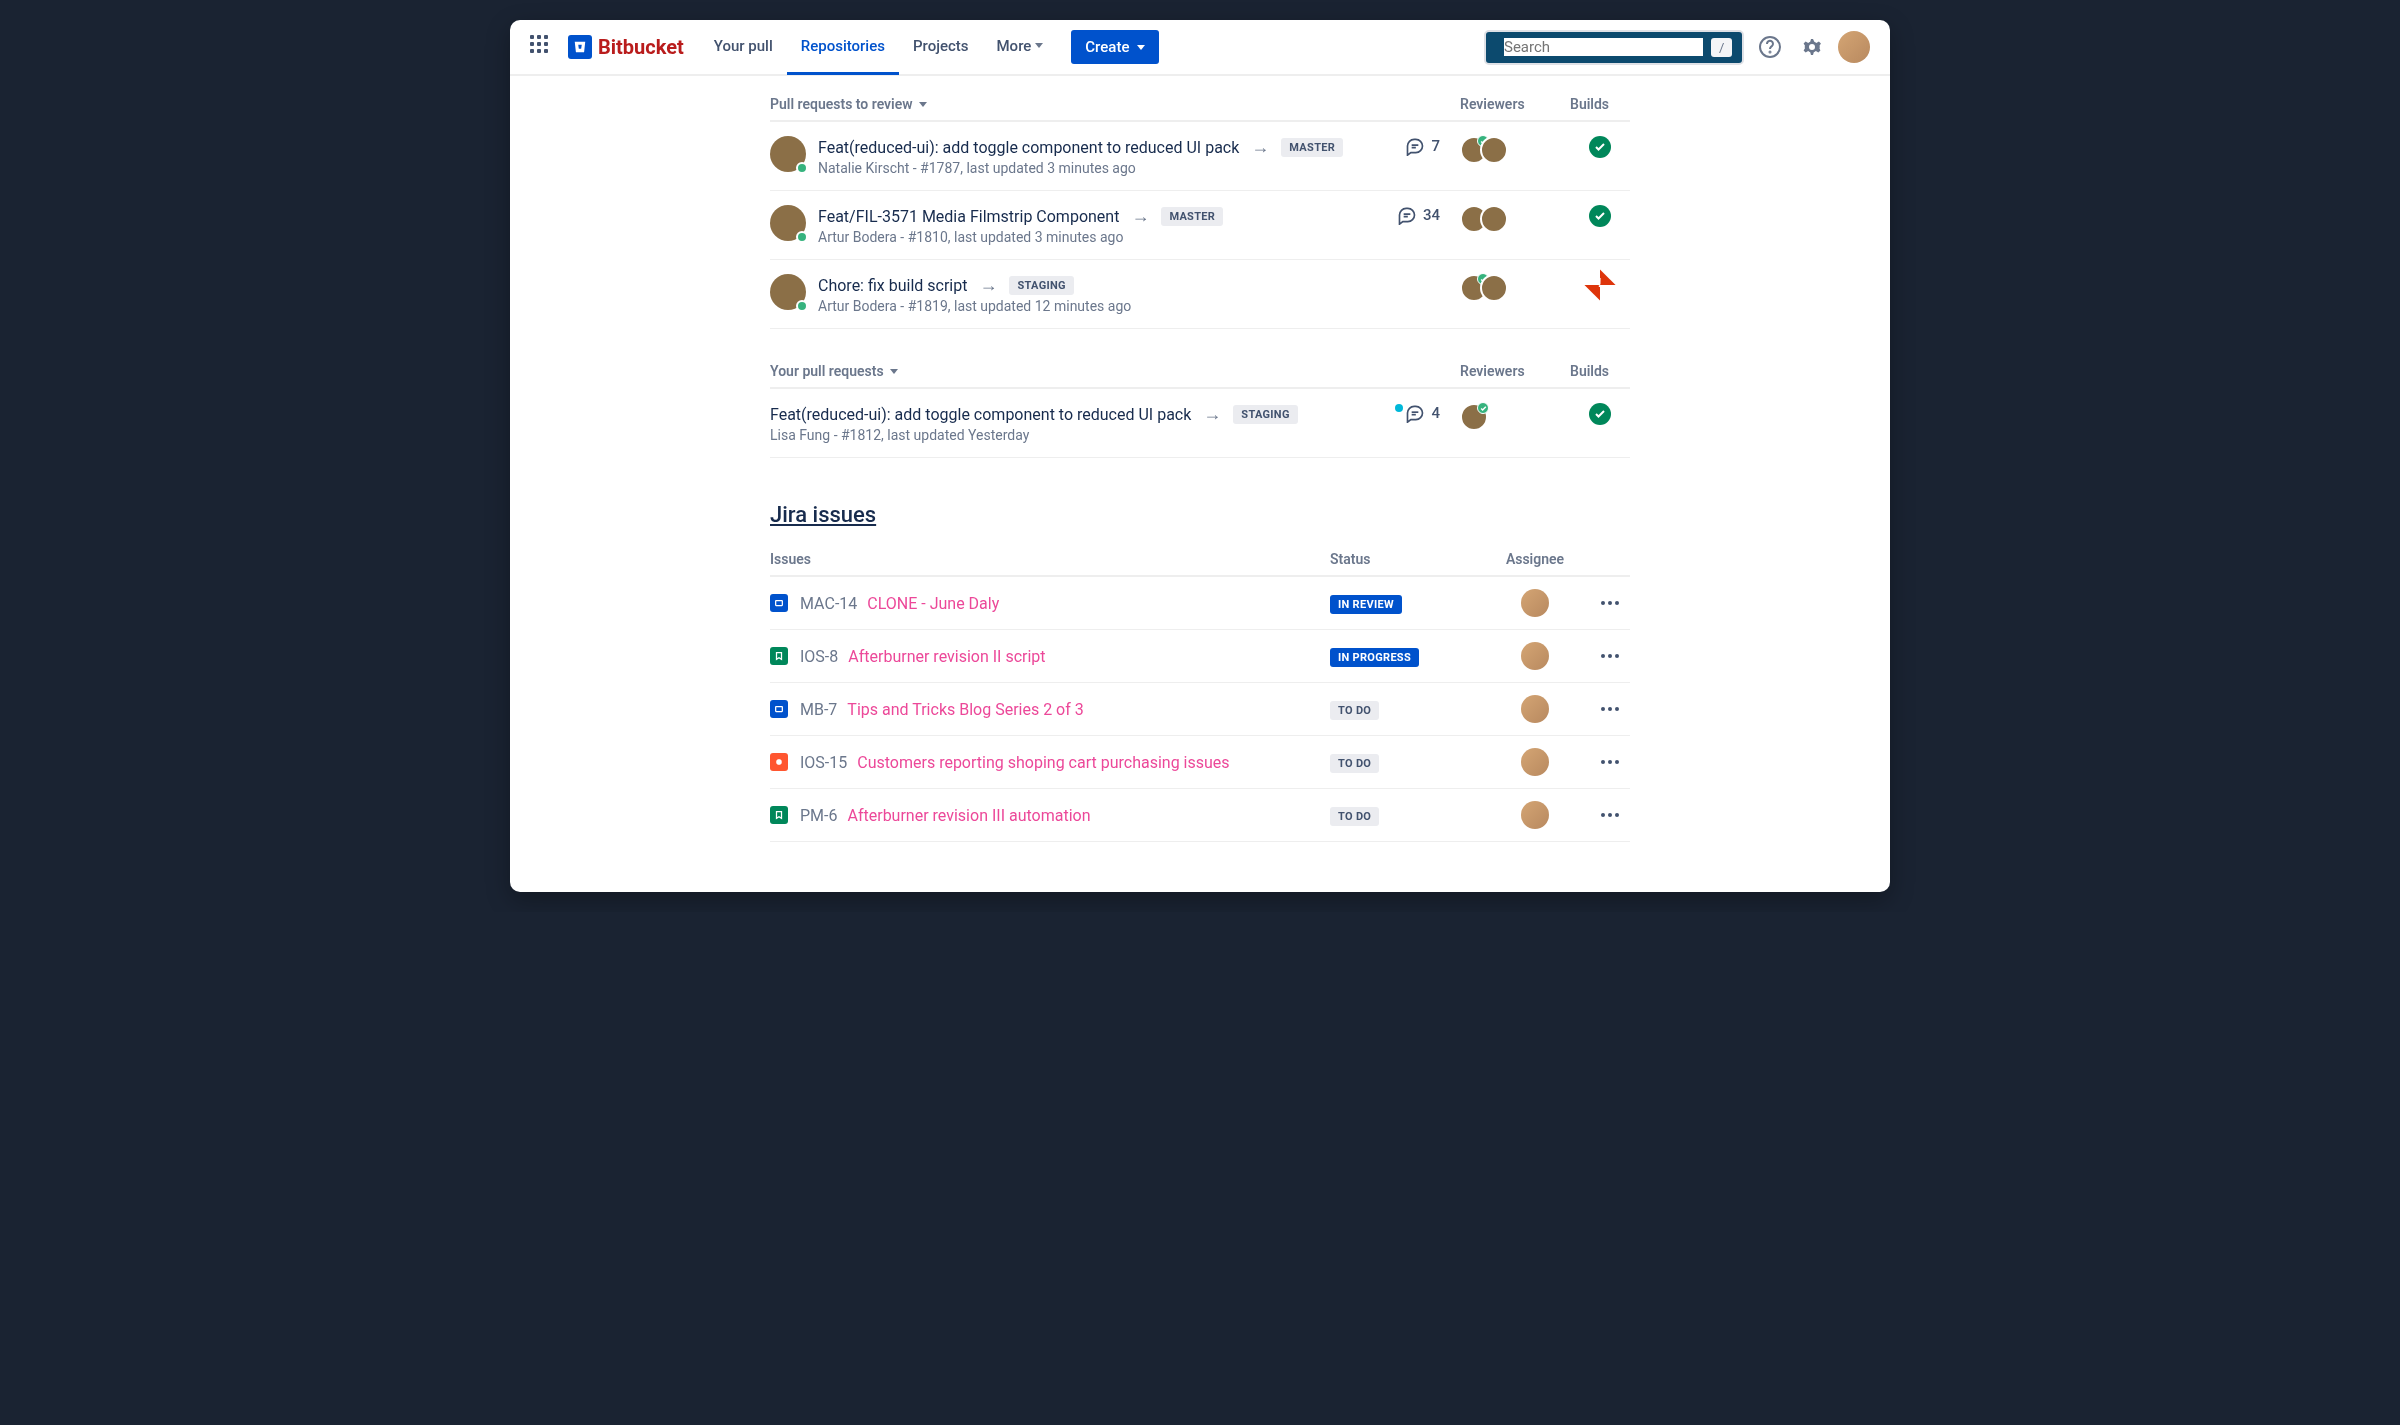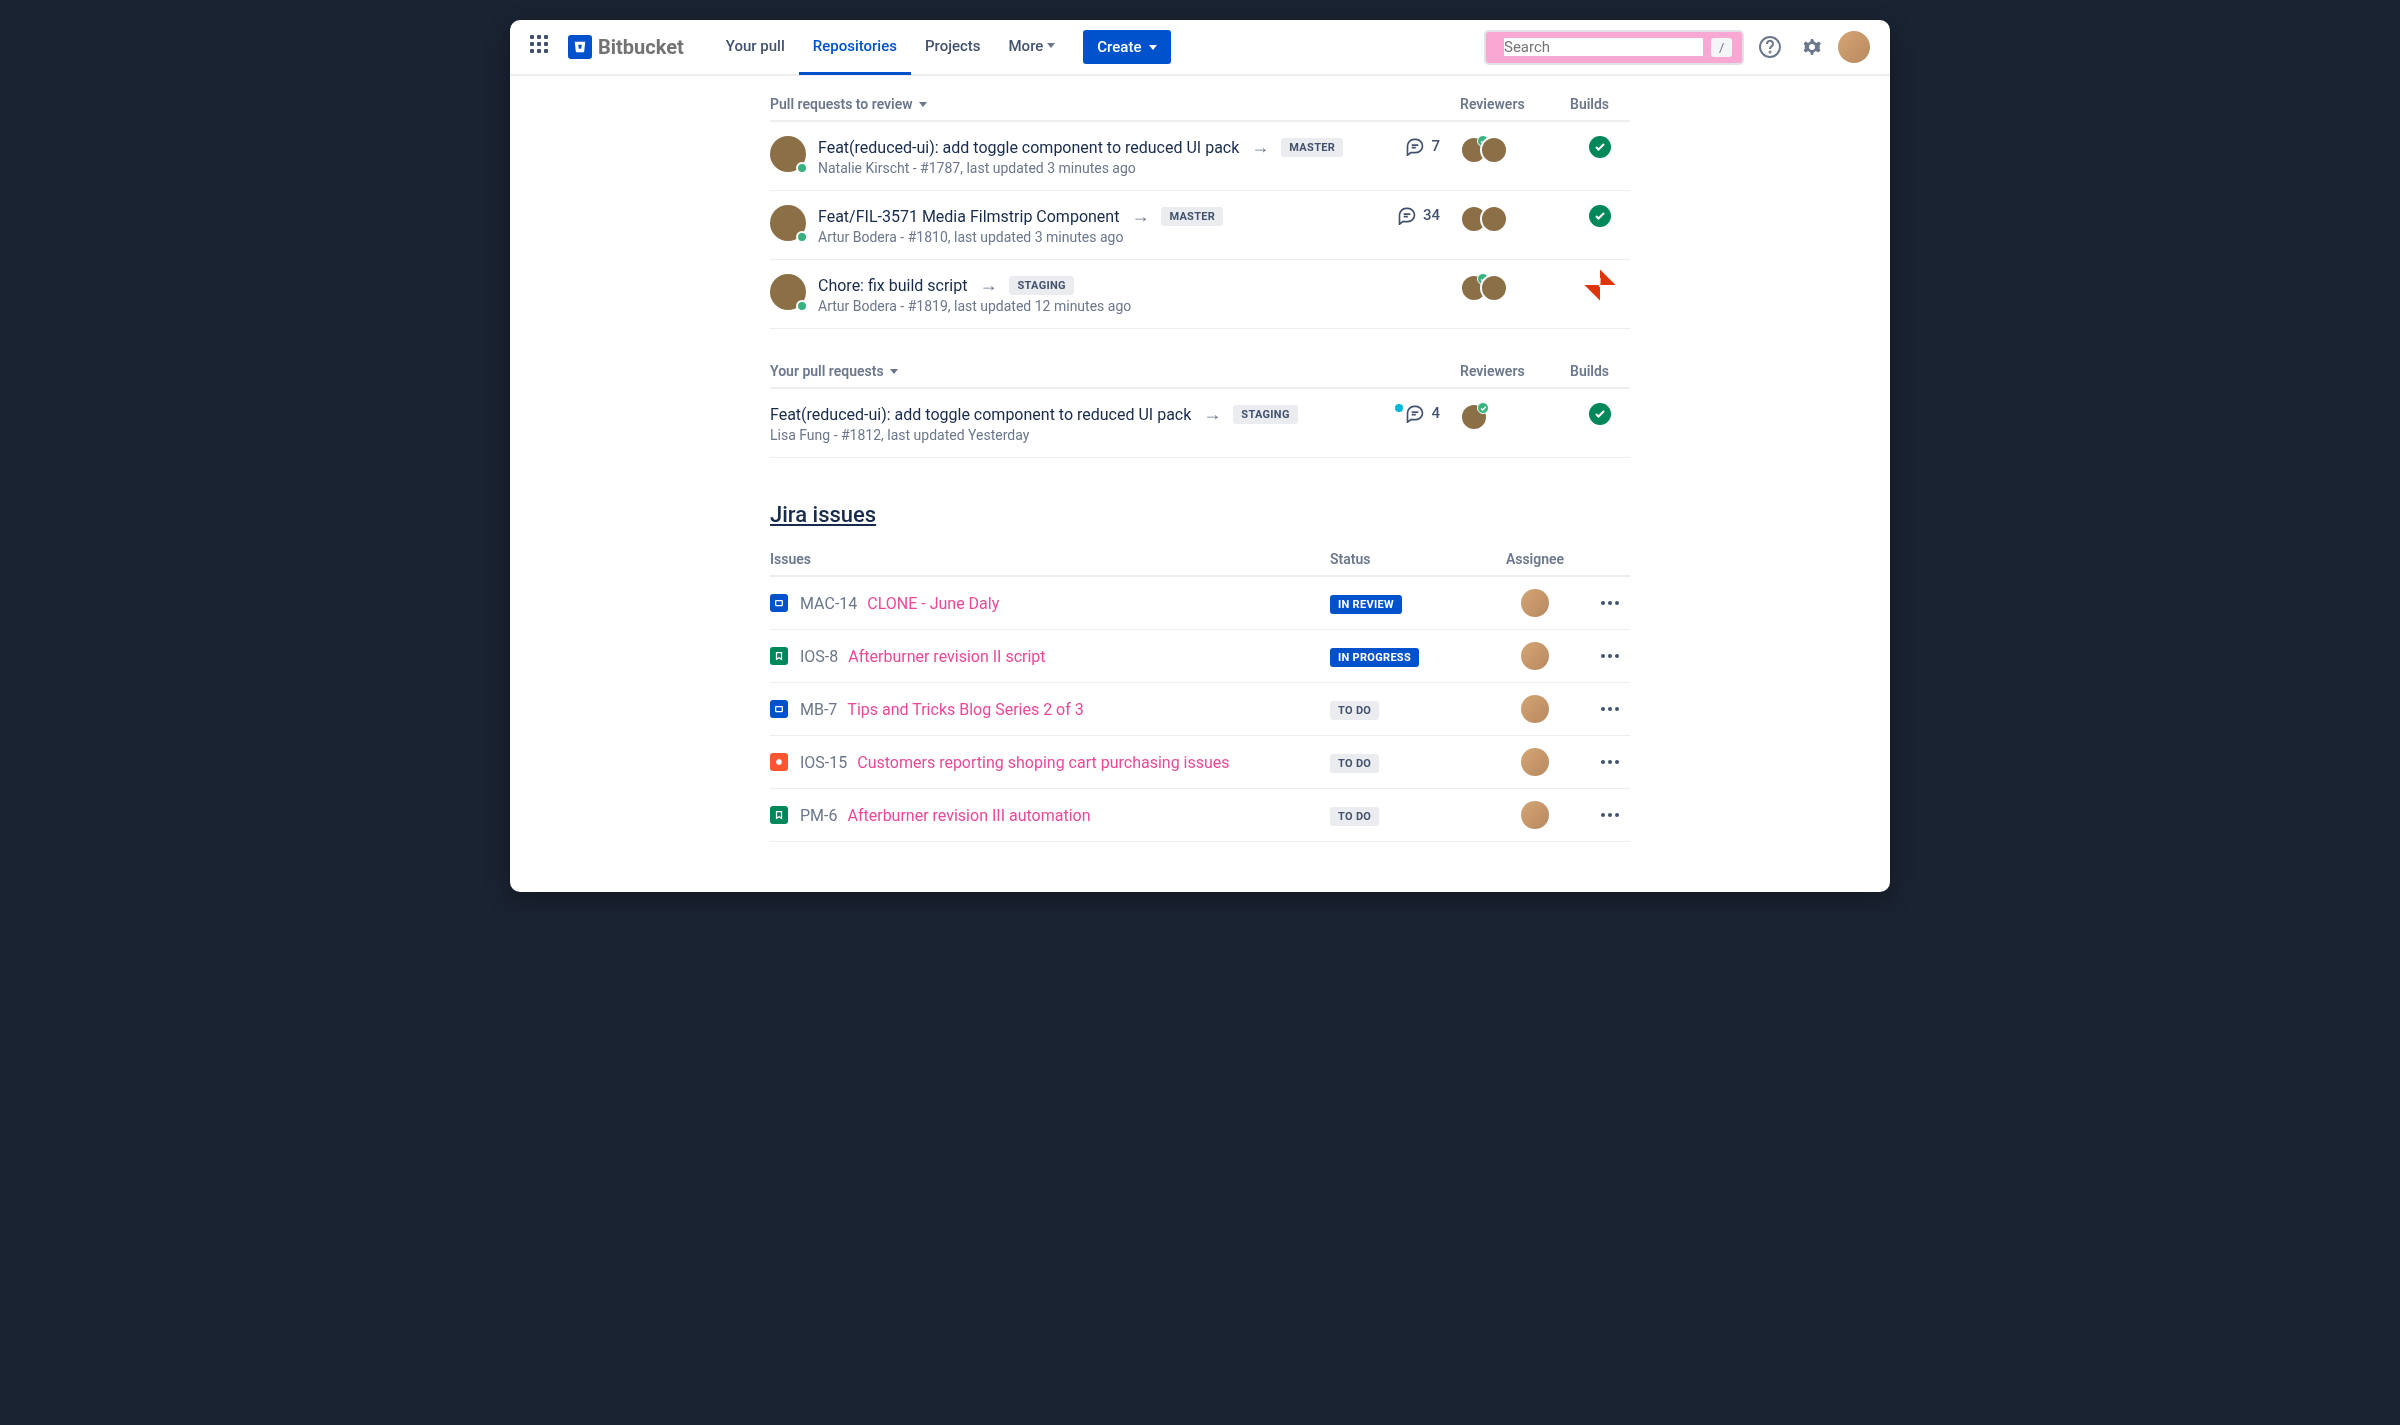--- a/index.html
+++ b/index.html
@@ -1,28 +1,28 @@
 <!DOCTYPE html>
 <html><head>
 <meta charset="utf-8">
 <style>
 * { margin:0; padding:0; box-sizing:border-box; font-family:-apple-system,BlinkMacSystemFont,'Segoe UI',Roboto,sans-serif; }
 body { background:#1a2332; padding:20px; }
 .window { background:#fff; border-radius:10px; width:1380px; margin:0 auto; overflow:hidden; box-shadow:0 8px 24px rgba(0,0,0,.3); }
 .topbar { display:flex; align-items:center; padding:0 20px; height:56px; border-bottom:2px solid #eee; }
 .apps-icon { width:24px; height:24px; display:grid; grid-template-columns:repeat(3,4px); grid-template-rows:repeat(3,4px); gap:3px; cursor:pointer; margin-right:14px; }
 .apps-icon span { background:#42526e; border-radius:1px; }
-.logo { display:flex; align-items:center; gap:6px; font-weight:700; font-size:20px; color:#737373; margin-right:28px; }
+.logo { display:flex; align-items:center; gap:6px; font-weight:700; font-size:20px; color:#b91c1c; margin-right:16px; }
 .logo-mark { width:24px; height:24px; background:#0052cc; color:#fff; display:flex; align-items:center; justify-content:center; border-radius:3px; font-size:14px; }
 .nav { display:flex; height:56px; }
 .nav-item { padding:0 14px; display:flex; align-items:center; color:#42526e; font-weight:500; font-size:15px; cursor:pointer; border-bottom:3px solid transparent; gap:4px; }
 .nav-item.active { color:#0052cc; border-bottom-color:#0052cc; }
 .create-btn { background:#0052cc; color:#fff; padding:8px 14px; border-radius:3px; font-weight:500; font-size:15px; margin-left:14px; display:flex; align-items:center; gap:8px; cursor:pointer; }
 .spacer { flex:1; }
-.search { display:flex; align-items:center; background:#f9a8d4; border:2px solid #dfe1e6; border-radius:5px; padding:6px 10px; width:260px; color:#7a869a; gap:8px; }
+.search { display:flex; align-items:center; background:#0c4a6e; border:2px solid #dfe1e6; border-radius:5px; padding:6px 10px; width:260px; color:#7a869a; gap:8px; }
 .search input { border:none; outline:none; font-size:15px; flex:1; color:#42526e; }
 .search-slash { background:#f4f5f7; padding:2px 8px; border-radius:3px; font-size:13px; color:#6b778c; }
 .icon-btn { width:32px; height:32px; display:flex; align-items:center; justify-content:center; color:#6b778c; cursor:pointer; margin-left:10px; }
 .avatar { width:32px; height:32px; border-radius:50%; background:linear-gradient(135deg,#d4a574,#b8895f); margin-left:10px; cursor:pointer; }
 .content { padding:10px 260px 50px; }
 .section-hdr { display:flex; align-items:center; padding:10px 0 8px; border-bottom:2px solid #eee; font-size:14px; font-weight:600; color:#6b778c; }
 .section-hdr .title { display:flex; align-items:center; gap:6px; cursor:pointer; }
 .hdr-spacer { flex:1; }
 .hdr-col { width:110px; text-align:left; }
 .hdr-col.builds { width:60px; }

